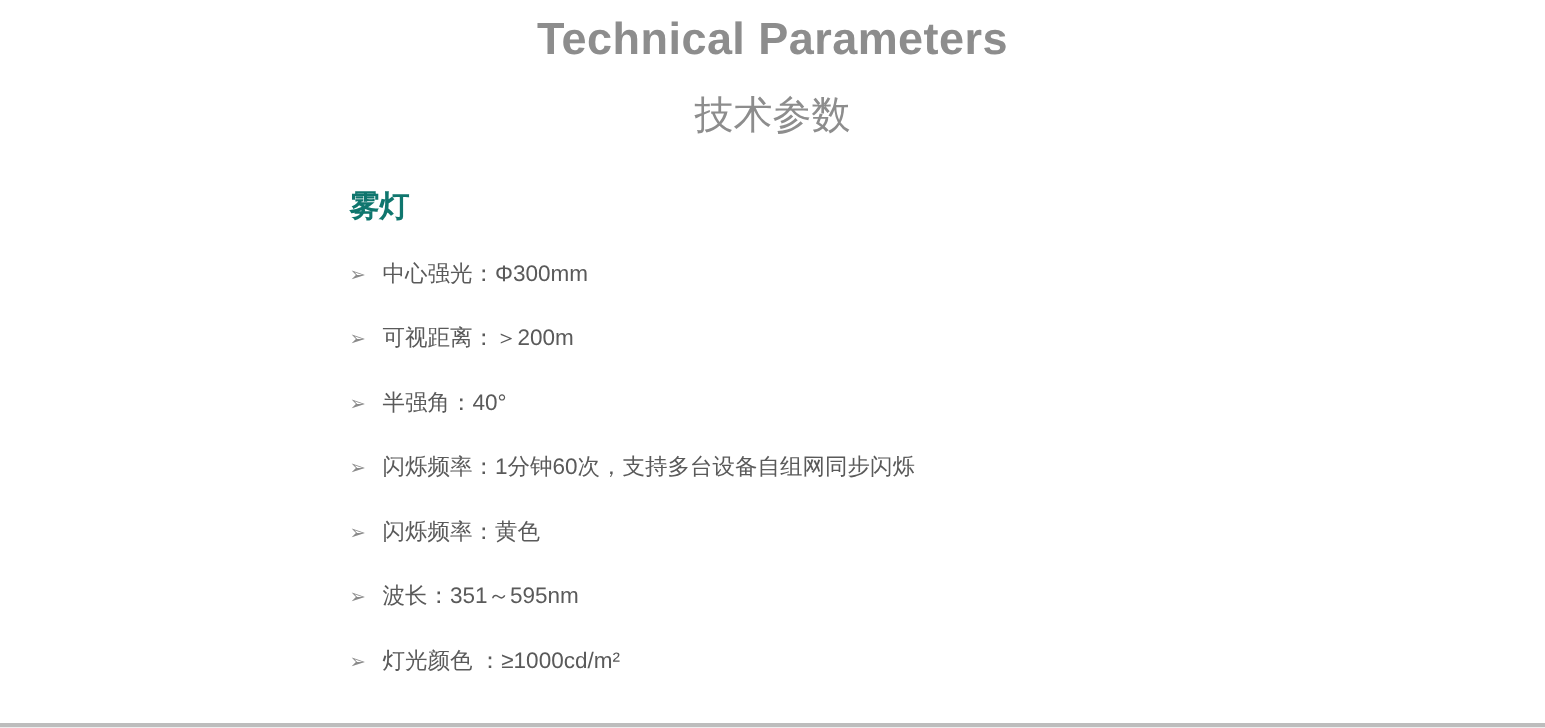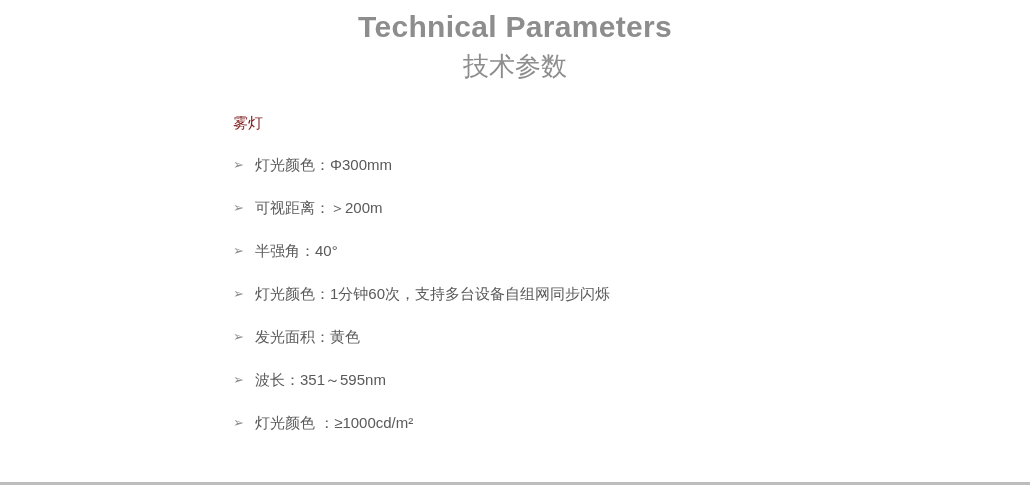--- a/index.html
+++ b/index.html
@@ -28,30 +28,30 @@
     font-weight: bold;
     color: #8d8d8d;
     letter-spacing: 0.3px;
     line-height: 38px;
   }
   .title-cn {
     font-size: 26px;
     font-weight: normal;
     color: #8d8d8d;
     line-height: 36px;
-    margin-top: 2px;
+    margin-top: 12px;
   }
   .content {
     margin-left: 233px;
     margin-top: 30px;
   }
   .section-heading {
-    font-size: 15px;
-    font-weight: normal;
-    color: #7f1d1d;
+    font-size: 20px;
+    font-weight: bold;
+    color: #0f766e;
     margin-bottom: 22px;
   }
   ul.spec-list {
     list-style: none;
     margin: 0;
     padding: 0;
   }
   ul.spec-list li {
     display: flex;
     align-items: flex-start;
@@ -88,37 +88,37 @@
     <div class="title-en">Technical Parameters</div>
     <div class="title-cn">技术参数</div>
   </div>
 
   <div class="content">
     <div class="section-heading">雾灯</div>
 
     <ul class="spec-list">
       <li>
         <span class="bullet">➢</span>
-        <span class="spec-text">灯光颜色：Φ300mm</span>
+        <span class="spec-text">中心强光：Φ300mm</span>
       </li>
       <li>
         <span class="bullet">➢</span>
         <span class="spec-text">可视距离：＞200m</span>
       </li>
       <li>
         <span class="bullet">➢</span>
         <span class="spec-text">半强角：40°</span>
       </li>
       <li>
         <span class="bullet">➢</span>
-        <span class="spec-text">灯光颜色：1分钟60次，支持多台设备自组网同步闪烁</span>
+        <span class="spec-text">闪烁频率：1分钟60次，支持多台设备自组网同步闪烁</span>
       </li>
       <li>
         <span class="bullet">➢</span>
-        <span class="spec-text">发光面积：黄色</span>
+        <span class="spec-text">闪烁频率：黄色</span>
       </li>
       <li>
         <span class="bullet">➢</span>
         <span class="spec-text">波长：351～595nm</span>
       </li>
       <li>
         <span class="bullet">➢</span>
         <span class="spec-text">灯光颜色 ：≥1000cd/m²</span>
       </li>
     </ul>

